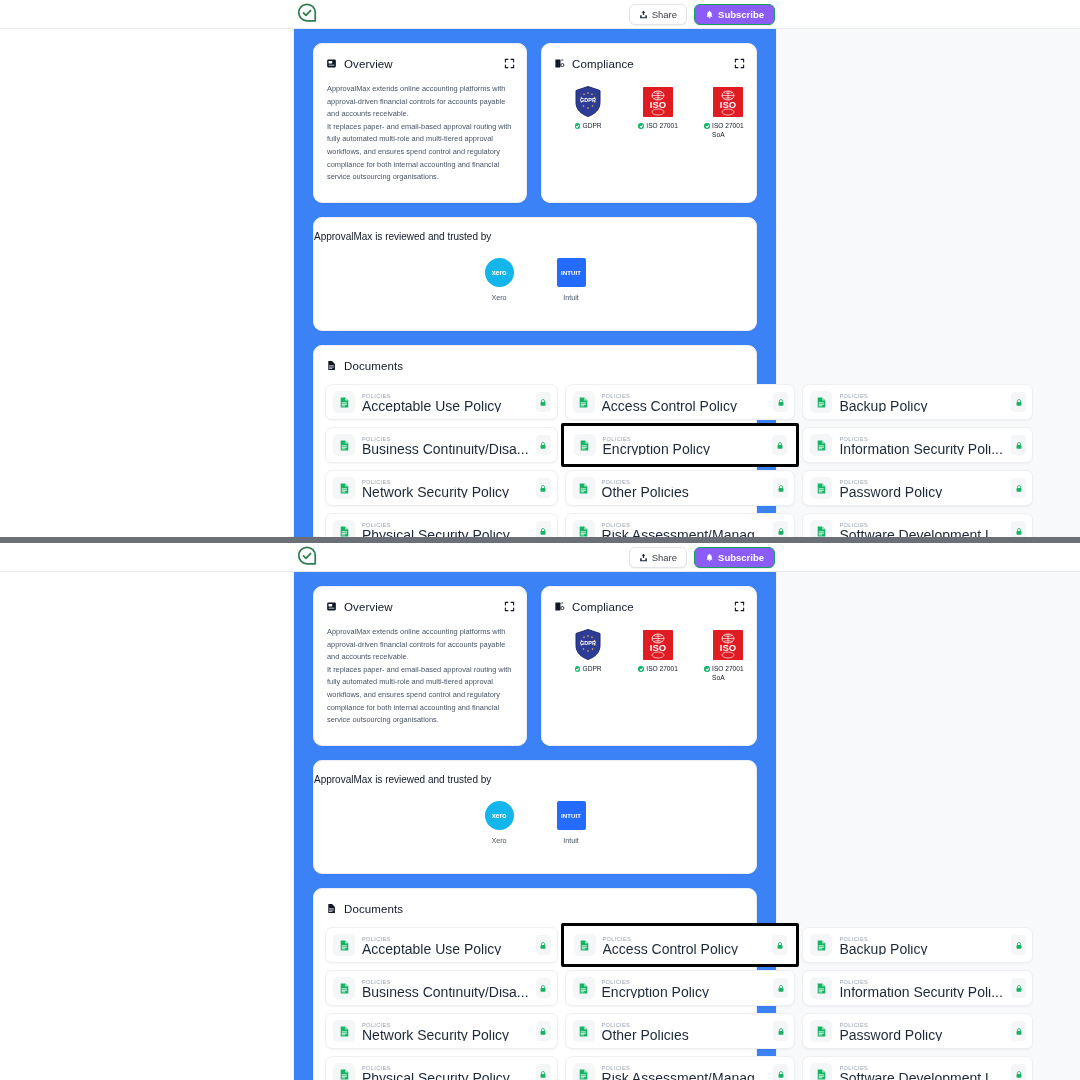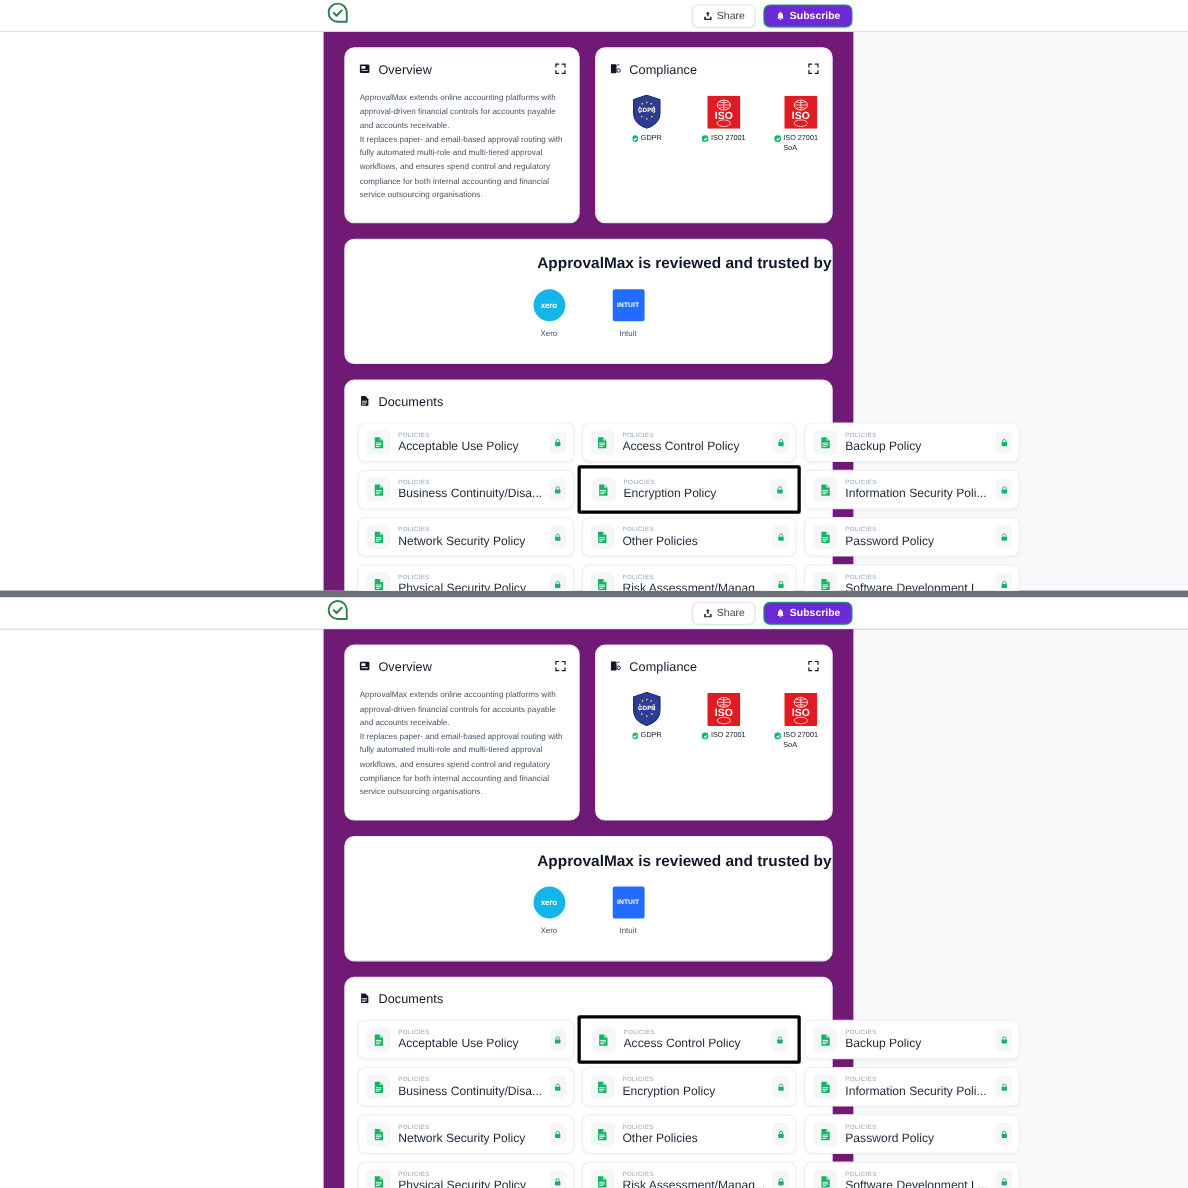--- a/index.html
+++ b/index.html
@@ -46,33 +46,33 @@
     height: 21px; padding: 0 9px;
     background: #ffffff;
     border: 1px solid #e2e4e9;
     border-radius: 6px;
     font-size: 9.5px; color: #3b3f47; font-weight: 500;
     box-shadow: 0 1px 1px rgba(16,24,40,.05);
   }
   .btn-subscribe {
     display: flex; align-items: center; gap: 4px;
     height: 21px; padding: 0 10px;
-    background: #6d28d9;
+    background: #8b5cf6;
     border: 1px solid #13a259;
     border-radius: 6px;
     font-size: 9.5px; color: #ffffff; font-weight: 600;
     box-shadow: 0 1px 1px rgba(16,24,40,.08);
   }
   .btn-share svg, .btn-subscribe svg { display:block; }
 
   
   .page-body {
     position: relative;
     height: 508px;
-    background: #701a75;
+    background: #3b82f6;
   }
   .left-rail {
     position: absolute; left: 0; top: 0; bottom: 0; width: 294px;
     background: #ffffff;
     border-right: 1px solid #eceef2;
   }
   .right-rail {
     position: absolute; right: 0; top: 0; bottom: 0; left: 776px;
     background: #f8f9fb;
     border-left: 1px solid #eceef2;
@@ -141,22 +141,22 @@
   }
 
   
   .card-trusted {
     margin: 14px 19px 0 19px;
     width: 482px; height: 114px;
     width: auto;
     padding-bottom: 10px;
   }
   .trusted-title {
-    text-align: right; font-size: 14px; color: #101828;
-    padding-top: 13px; font-weight: 700;
+    text-align: left; font-size: 10px; color: #101828;
+    padding-top: 13px; font-weight: 400;
   }
   .trusted-logos {
     display: flex; justify-content: center; gap: 24px;
     margin-top: 16px;
   }
   .tl { width: 48px; text-align: center; }
   .tl-name { margin-top: 6px; font-size: 7.2px; color: #475467; }
   .xero-circle {
     width: 29px; height: 29px; border-radius: 50%;
     background: #13b5ea; margin: 0 auto;
@@ -201,21 +201,21 @@
     background: #f4f6f8;
     display: flex; align-items: center; justify-content: center;
     flex: none;
   }
   .doc-meta { flex: 1 1 auto; min-width: 0; }
   .doc-kind {
     font-size: 5.6px; color: #98a2b3; letter-spacing: .35px;
     text-transform: uppercase; line-height: 8px;
   }
   .doc-title {
-    font-size: 11px; color: #1d2939; line-height: 11px;
+    font-size: 14px; color: #1d2939; line-height: 11px;
     white-space: nowrap; overflow: hidden; text-overflow: ellipsis;
     margin-top: 1px;
   }
   .doc-lock {
     width: 15px; height: 20px; border-radius: 4px;
     background: #f4f6f8;
     display: flex; align-items: center; justify-content: center;
     flex: none;
   }
   .doc-cell.highlight .doc-card {

